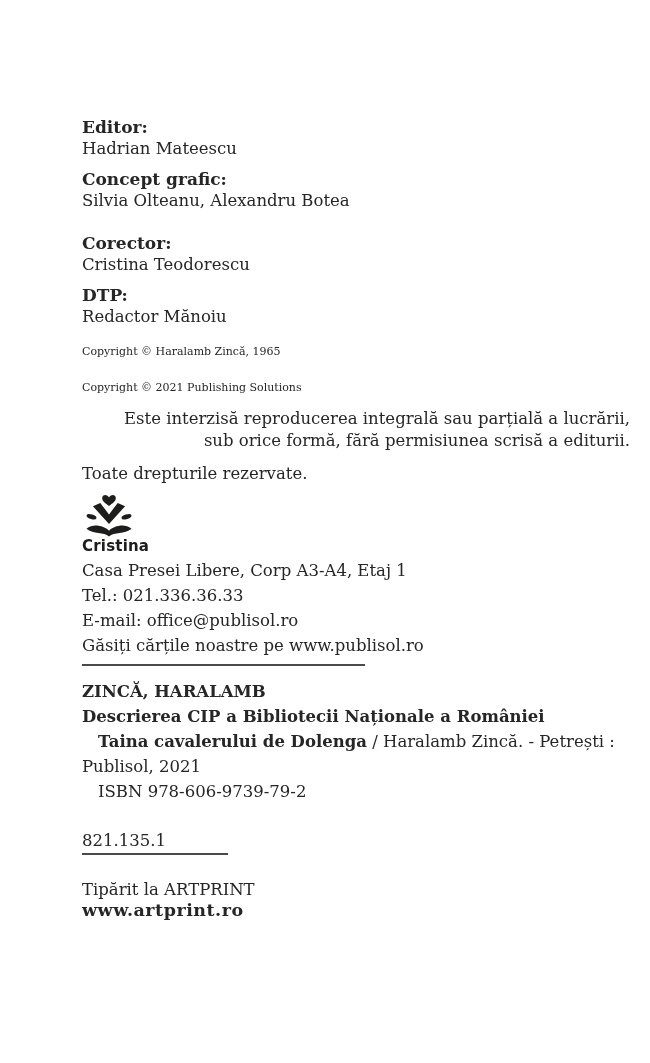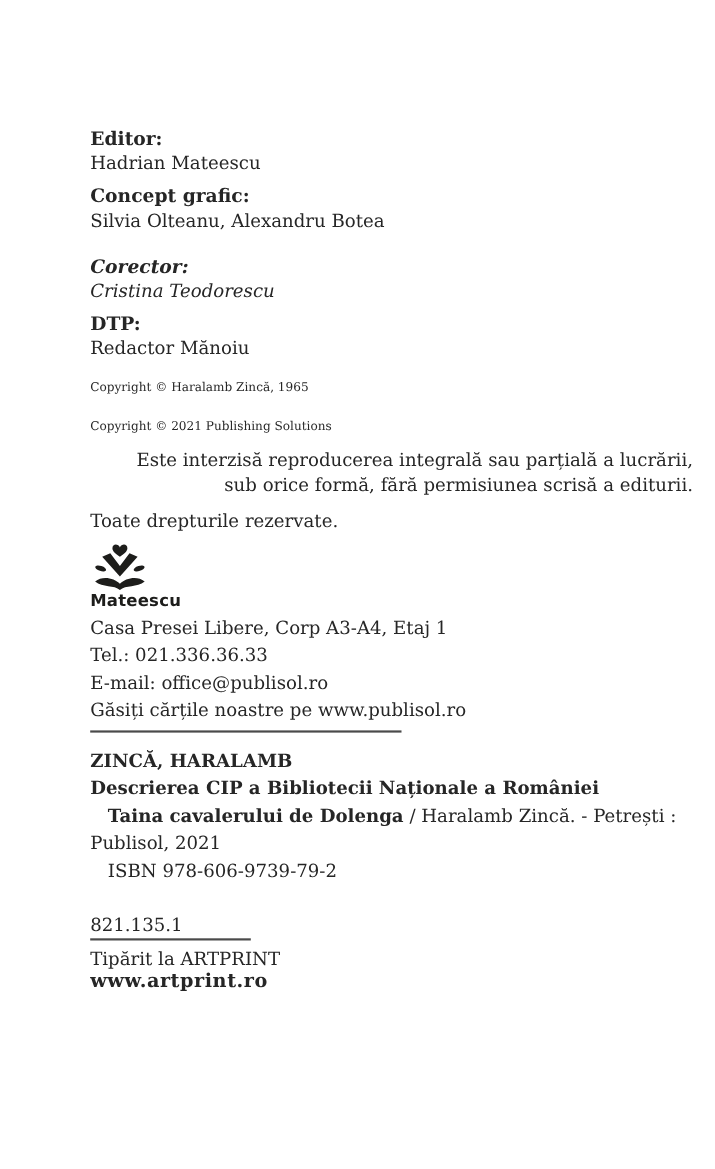--- a/index.html
+++ b/index.html
@@ -15,21 +15,21 @@
     font-family: "DejaVu Serif", "Liberation Serif", serif;
     color: #262626;
     box-sizing: border-box;
     padding: 117px 20px 0 82px;
     overflow: hidden;
   }
   .page div { white-space: nowrap; }
 
   
   .credit-block { margin: 0 0 10px 0; }
-  .credit-block.extra-gap { margin-top: 22px; font-style: italic; }
+  .credit-block.extra-gap { margin-top: 22px; }
   .credit-label {
     font-weight: bold;
     font-size: 17px;
     line-height: 21px;
   }
   .credit-name {
     font-size: 16.5px;
     line-height: 21px;
   }
 
@@ -101,21 +101,21 @@
   .cip-title { font-weight: bold; }
 
   .udc {
     margin-top: 26px;
     font-size: 16.5px;
     line-height: 21px;
   }
 
   
   .printer-line {
-    margin-top: 6px;
+    margin-top: 24px;
     font-size: 16.5px;
     line-height: 21px;
   }
   .printer-site {
     font-weight: bold;
     font-size: 17.5px;
     line-height: 21px;
     letter-spacing: 0.5px;
   }
 </style>
@@ -157,21 +157,21 @@
         <path d="M27 7.2 C25.4 3.4, 19.6 3.4, 19.6 8 C19.6 11.4, 23.2 13.4, 27 16.4 C30.8 13.4, 34.4 11.4, 34.4 8 C34.4 3.4, 28.6 3.4, 27 7.2 Z"></path>
 
         <path d="M9.5 16.5 L17.5 13 L27 25.5 L36.5 13 L44.5 16.5 L27 36 Z"></path>
 
         <ellipse cx="8" cy="28" rx="5.6" ry="2.5" transform="rotate(18 8 28)"></ellipse>
         <ellipse cx="46" cy="28" rx="5.6" ry="2.5" transform="rotate(-18 46 28)"></ellipse>
 
         <path d="M2.5 41 C10 34.8, 21.5 37.8, 27 43.2 C32.5 37.8, 44 34.8, 51.5 41 C44 47.2, 32.5 44.2, 27 49.4 C21.5 44.2, 10 47.2, 2.5 41 Z"></path>
       </g>
     </svg>
-    <div class="logo-wordmark">Mateescu</div>
+    <div class="logo-wordmark">Cristina</div>
   </div>
 
   <div class="contact">
     <div class="contact-line">Casa Presei Libere, Corp A3-A4, Etaj 1</div>
     <div class="contact-line">Tel.: 021.336.36.33</div>
     <div class="contact-line">E-mail: office@publisol.ro</div>
     <div class="contact-line">Găsiți cărțile noastre pe www.publisol.ro</div>
   </div>
 
   <hr class="separator first">

